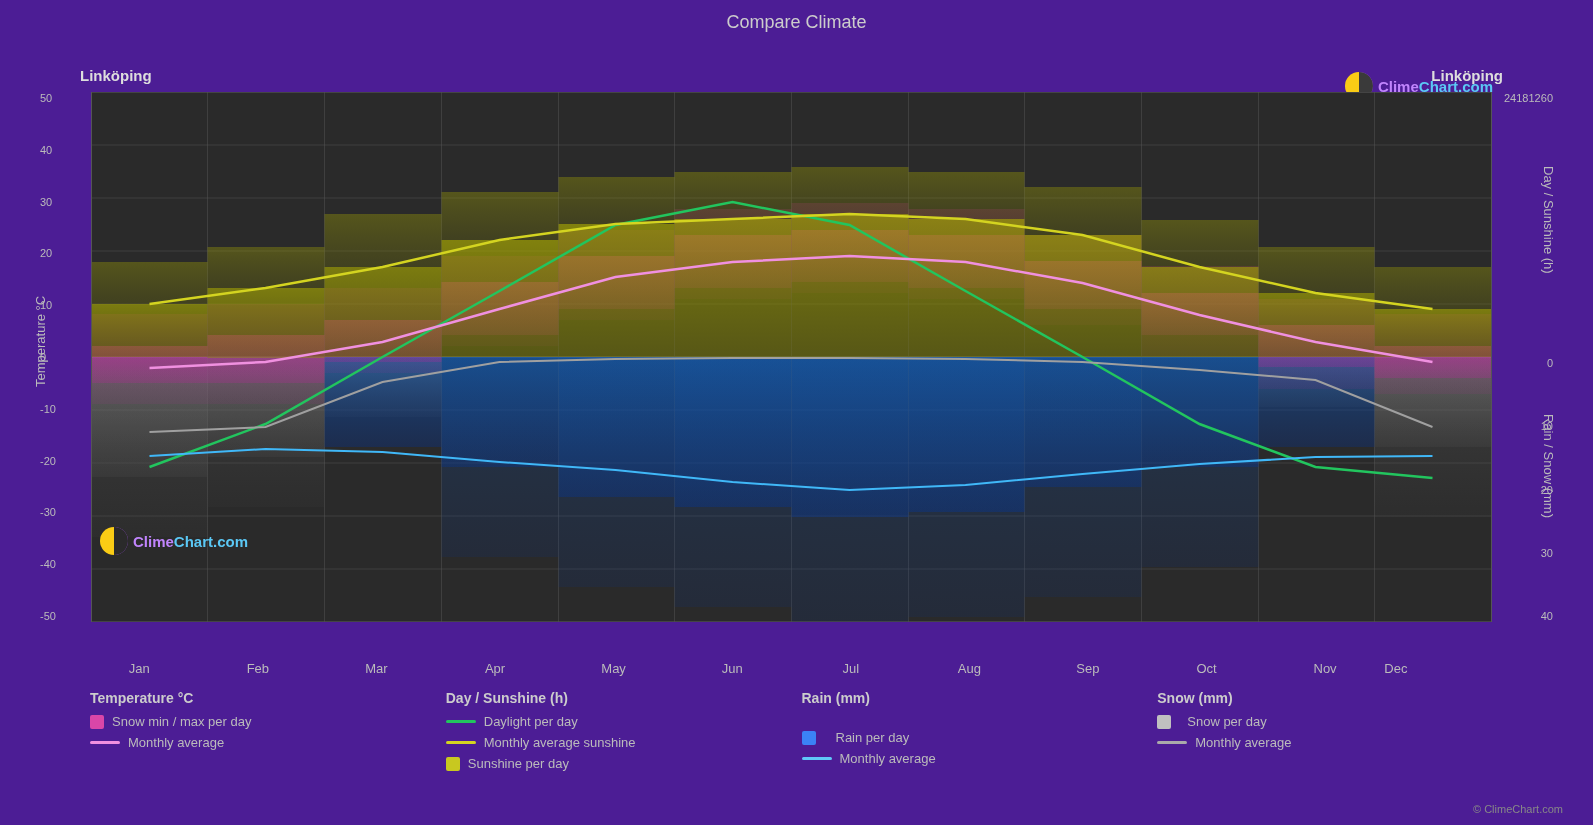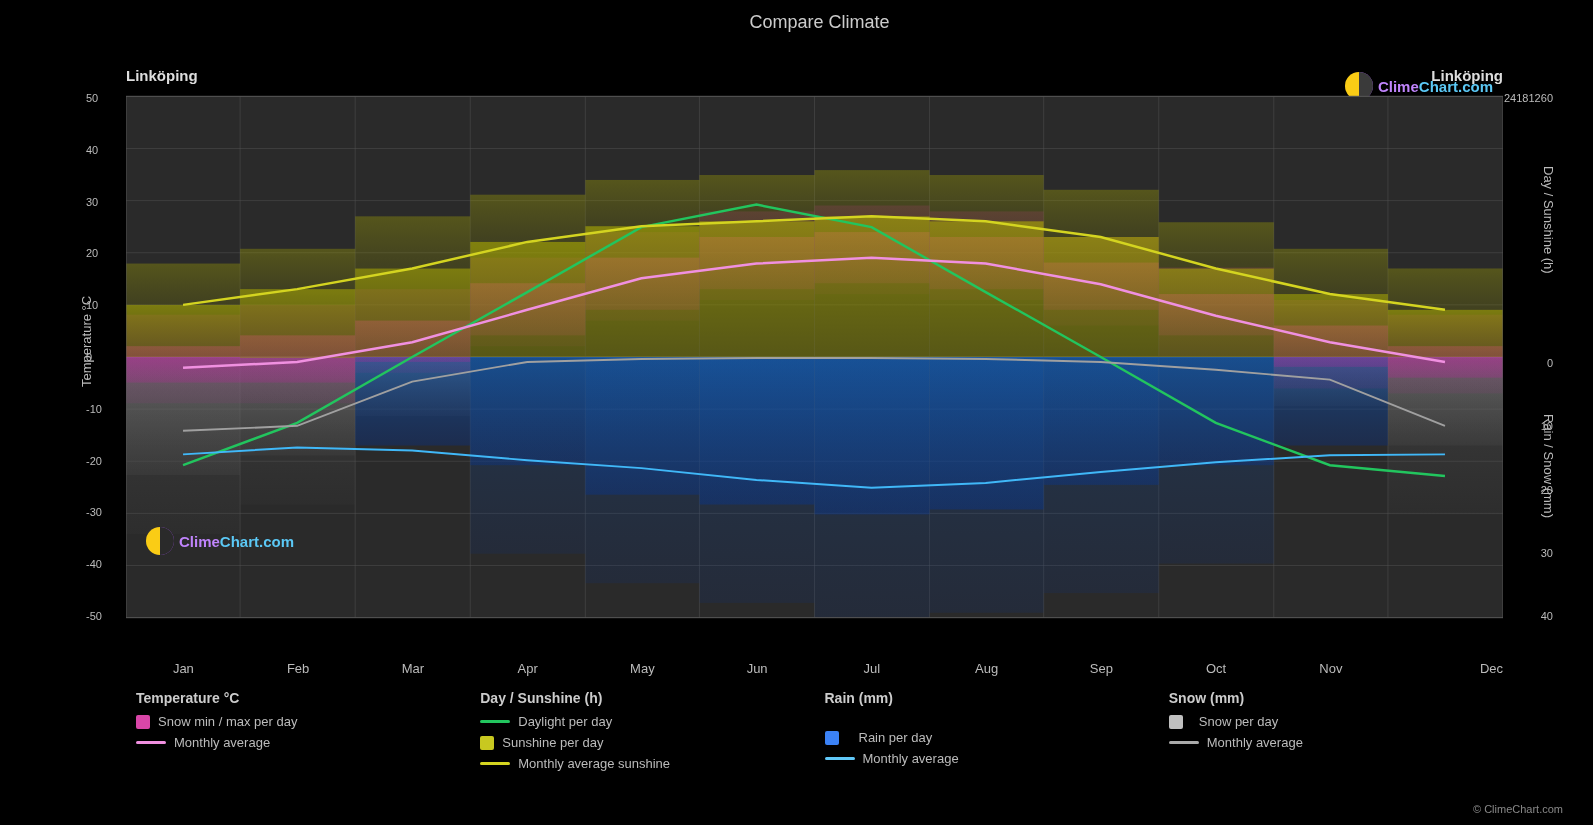--- a/index.html
+++ b/index.html
@@ -7,23 +7,22 @@
       background: #3a3a3a;
       width: 1593px;
       height: 825px;
       font-family: Arial, sans-serif;
       color: #ccc;
       overflow: hidden;
     }
     .main-container {
       width: 1593px;
       height: 825px;
-      background: #000000;
+      background: #4c1d95;
       position: relative;
-      padding-left: 46px;
     }
     .page-title {
       text-align: center;
       color: #ccc;
       font-size: 18px;
       font-weight: normal;
       padding-top: 12px;
       padding-bottom: 4px;
     }
     .city-label-left {
@@ -272,21 +271,21 @@
     <span style="color:#bbb;font-size:13px;flex:1;text-align:center;">Feb</span>
     <span style="color:#bbb;font-size:13px;flex:1;text-align:center;">Mar</span>
     <span style="color:#bbb;font-size:13px;flex:1;text-align:center;">Apr</span>
     <span style="color:#bbb;font-size:13px;flex:1;text-align:center;">May</span>
     <span style="color:#bbb;font-size:13px;flex:1;text-align:center;">Jun</span>
     <span style="color:#bbb;font-size:13px;flex:1;text-align:center;">Jul</span>
     <span style="color:#bbb;font-size:13px;flex:1;text-align:center;">Aug</span>
     <span style="color:#bbb;font-size:13px;flex:1;text-align:center;">Sep</span>
     <span style="color:#bbb;font-size:13px;flex:1;text-align:center;">Oct</span>
     <span style="color:#bbb;font-size:13px;flex:1;text-align:center;">Nov</span>
-    <span style="color:#bbb;font-size:13px;flex:1;text-align:right;">Dec</span>
+    <span style="color:#bbb;font-size:13px;flex:1;text-align:left;">Dec</span>
   </div>
 
   <div style="display:flex;margin:8px 80px 0 80px;gap:0;padding: 0 0 0 10px;">
 
     <div style="flex:1;display:flex;flex-direction:column;gap:6px;">
       <div style="color:#ccc;font-size:14px;font-weight:bold;margin-bottom:2px;">Temperature °C</div>
       <div style="display:flex;align-items:center;gap:8px;">
         <div style="width:14px;height:14px;background:#d946a8;border-radius:2px;"></div>
         <span style="color:#bbb;font-size:13px;">Snow min / max per day</span>
       </div>
@@ -296,26 +295,26 @@
       </div>
     </div>
 
     <div style="flex:1;display:flex;flex-direction:column;gap:6px;">
       <div style="color:#ccc;font-size:14px;font-weight:bold;margin-bottom:2px;">Day / Sunshine (h)</div>
       <div style="display:flex;align-items:center;gap:8px;">
         <div style="width:30px;height:3px;background:#22c55e;border-radius:2px;"></div>
         <span style="color:#bbb;font-size:13px;">Daylight per day</span>
       </div>
       <div style="display:flex;align-items:center;gap:8px;">
+        <div style="width:30px;height:3px;background:#d4d420;border-radius:2px;"></div>
+        <span style="color:#bbb;font-size:13px;">Monthly average sunshine</span>
+      </div>
+      <div style="display:flex;align-items:center;gap:8px;">
         <div style="width:14px;height:14px;background:#c8c820;border-radius:2px;"></div>
         <span style="color:#bbb;font-size:13px;">Sunshine per day</span>
-      </div>
-      <div style="display:flex;align-items:center;gap:8px;">
-        <div style="width:30px;height:3px;background:#d4d420;border-radius:2px;"></div>
-        <span style="color:#bbb;font-size:13px;">Monthly average sunshine</span>
       </div>
     </div>
 
     <div style="flex:1;display:flex;flex-direction:column;gap:6px;">
       <div style="color:#ccc;font-size:14px;font-weight:bold;margin-bottom:18px;">Rain (mm)</div>
       <div style="display:flex;align-items:center;gap:20px;">
         <div style="width:14px;height:14px;background:#3b82f6;border-radius:2px;"></div>
         <span style="color:#bbb;font-size:13px;">Rain per day</span>
       </div>
       <div style="display:flex;align-items:center;gap:8px;">

